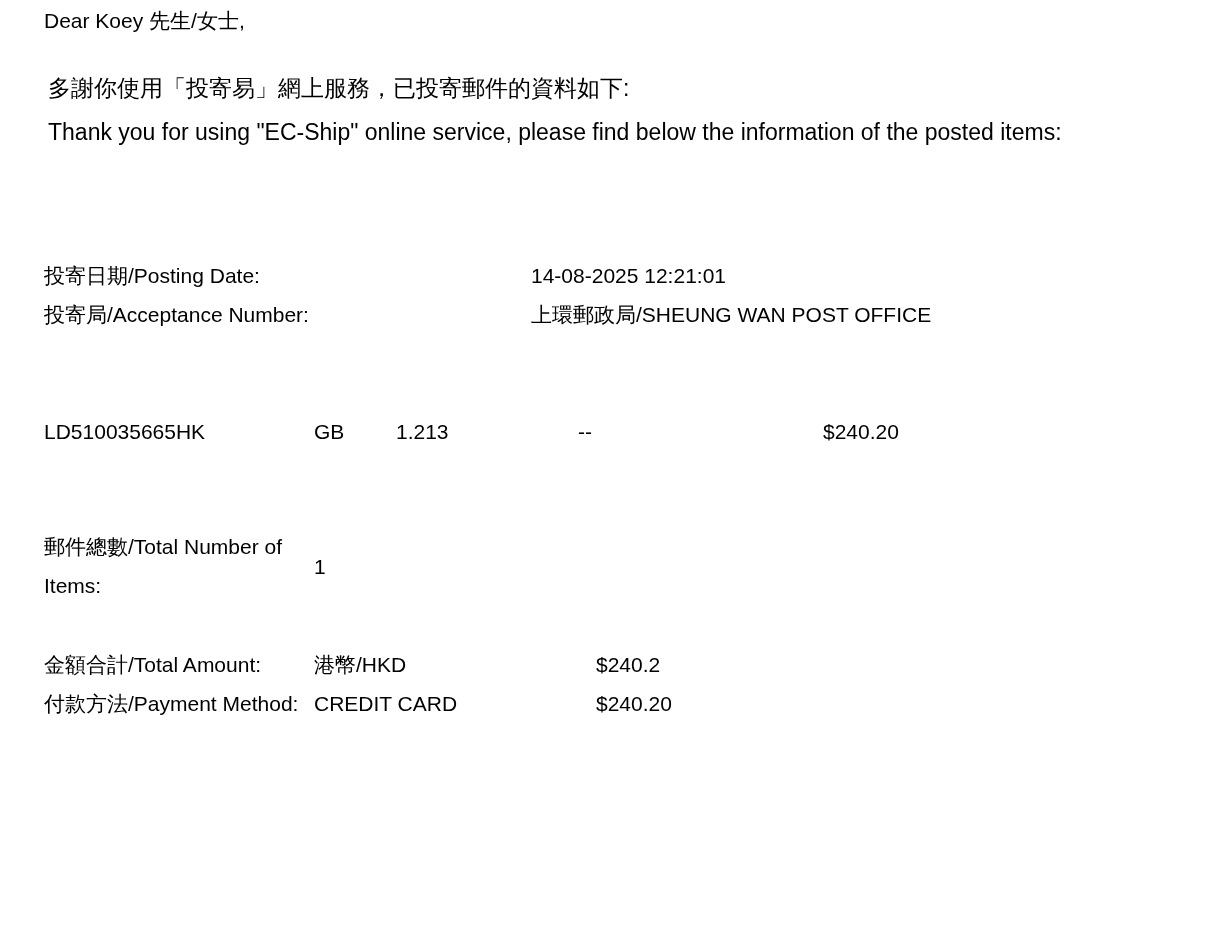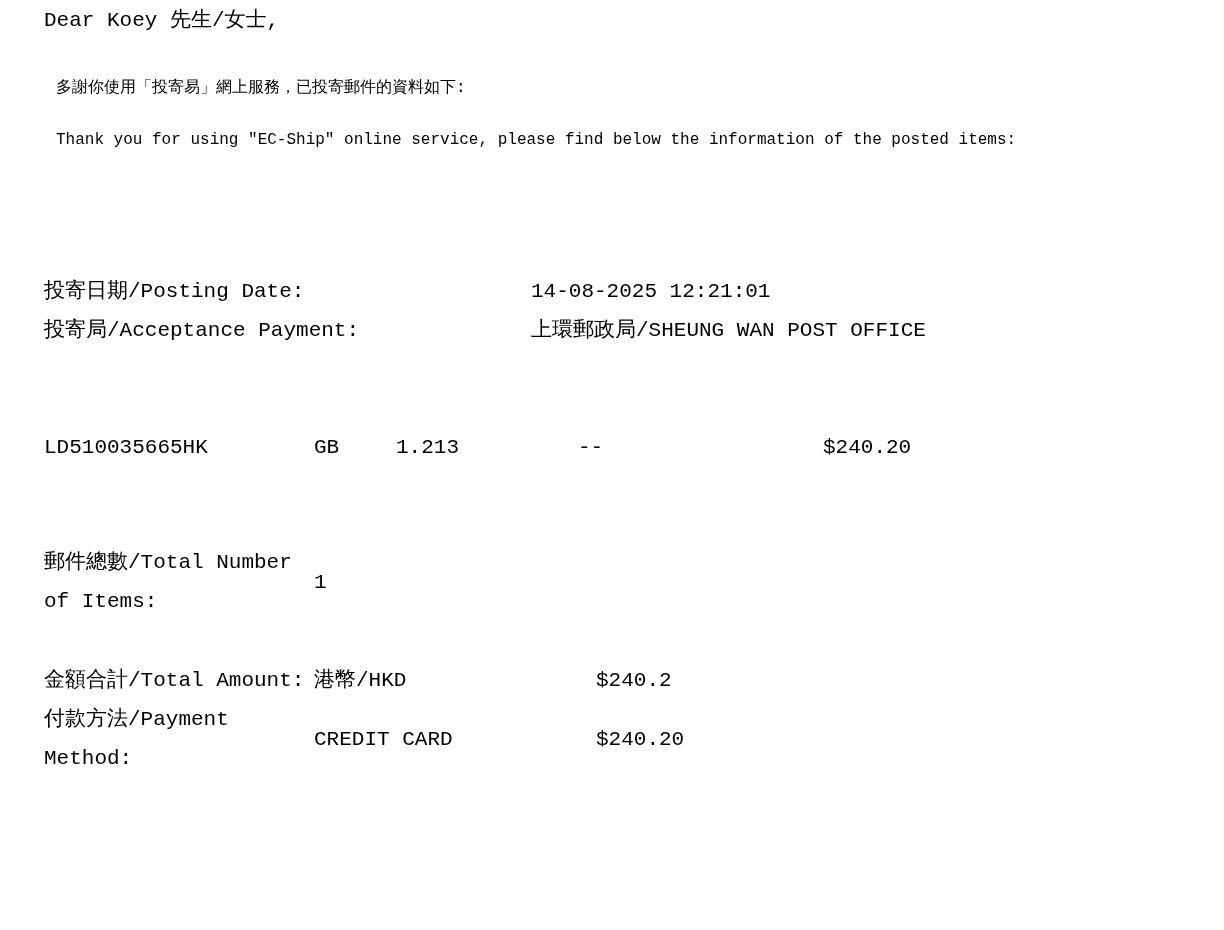--- a/index.html
+++ b/index.html
@@ -16,39 +16,38 @@
     line-height: 1.0;
     -webkit-font-smoothing: antialiased;
   }
   .page {
     position: relative;
     width: 1224px;
     height: 930px;
     overflow: hidden;
     padding: 0;
     box-sizing: border-box;
-    font-family: Liberation Mono, monospace;
   }
   .content {
     position: absolute;
     left: 44px;
     top: 8px;
     right: 20px;
   }
 
   .greeting {
     font-size: 21px;
     line-height: 26px;
     margin: 0 0 34px 0;
   }
 
   .intro-line {
-    font-size: 16px;
+    font-size: 23px;
     line-height: 40px;
-    margin: 12px;
+    margin: 4px;
     white-space: nowrap;
   }
 
   .spacer-1 { height: 100px; }
 
   .meta-table {
     border-collapse: collapse;
   }
   .meta-table td {
     padding: 0;
@@ -120,21 +119,21 @@
 
     <div class="spacer-1"></div>
 
     <table class="meta-table">
       <tbody>
         <tr>
           <td class="meta-label">投寄日期/Posting Date:</td>
           <td class="meta-value">14-08-2025 12:21:01</td>
         </tr>
         <tr>
-          <td class="meta-label">投寄局/Acceptance Payment:</td>
+          <td class="meta-label">投寄局/Acceptance Number:</td>
           <td class="meta-value">上環郵政局/SHEUNG WAN POST OFFICE</td>
         </tr>
       </tbody>
     </table>
 
     <div class="spacer-2"></div>
 
     <table class="items-table">
       <thead>
       </thead>

